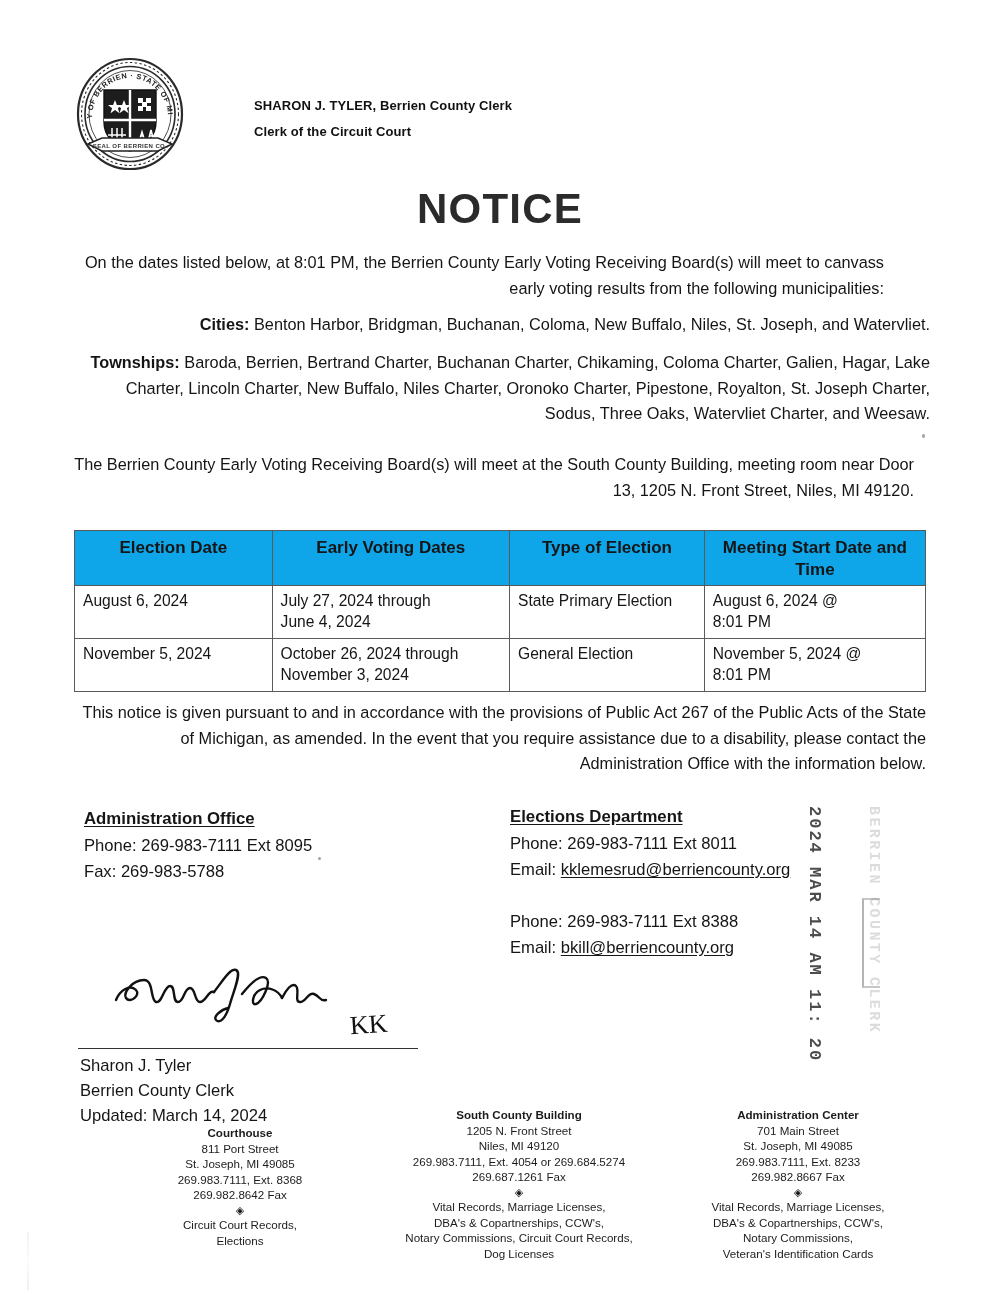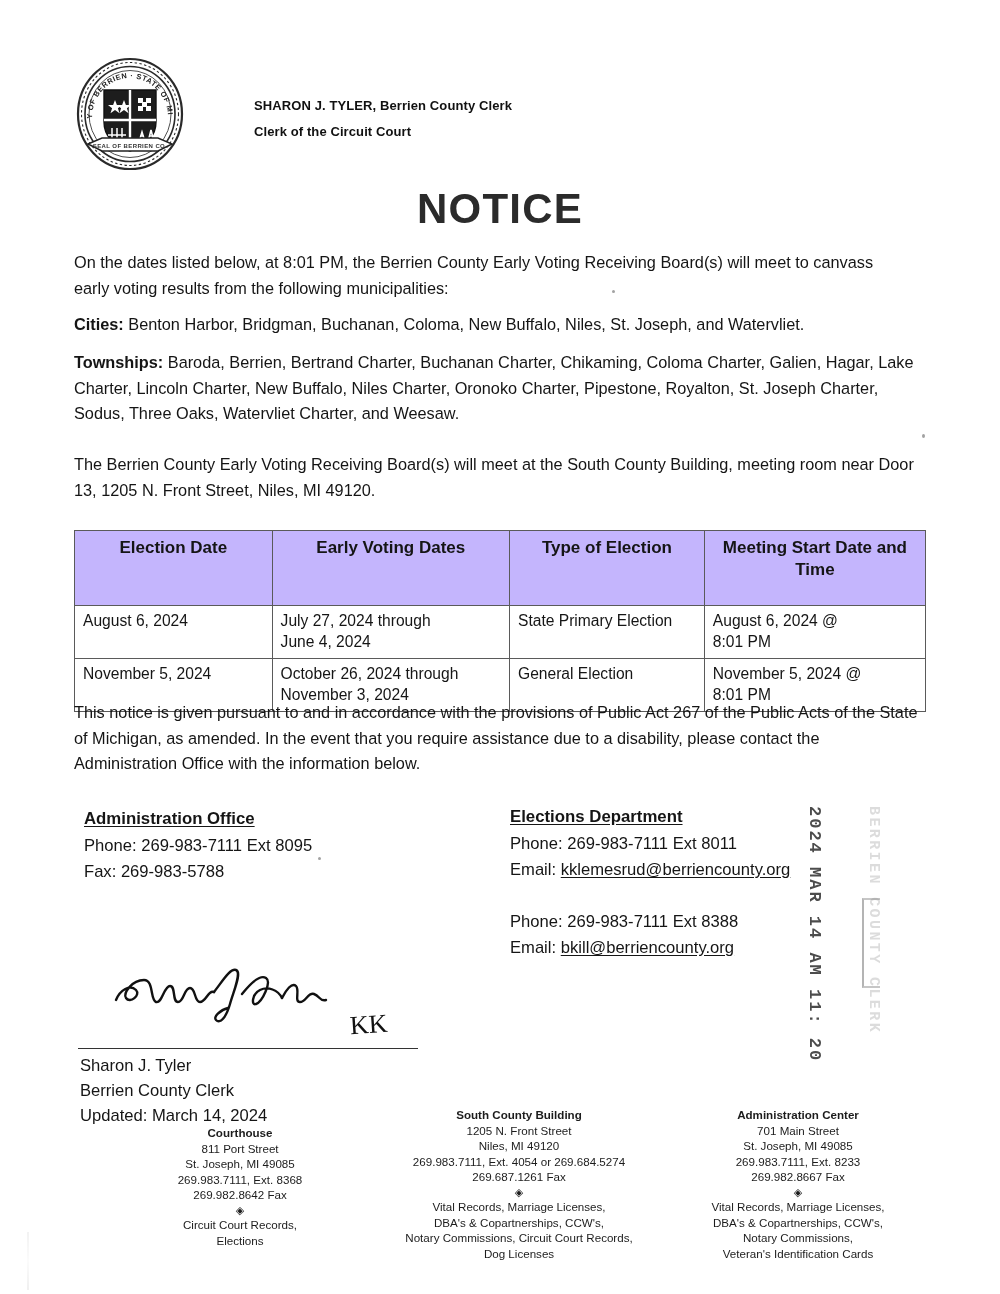--- a/index.html
+++ b/index.html
@@ -76,21 +76,21 @@
   }
 
   
   .body-block {
     position: absolute;
     left: 74px;
     width: 856px;
     font-size: 16.3px;
     line-height: 25.5px;
     color: #151515;
-    text-align: left;
+    text-align: right;
   }
   .p-intro  { top: 250px; width: 810px; }
   .p-cities { top: 312px; }
   .p-twp    { top: 350px; }
   .p-place  { top: 452px; width: 840px; }
   .p-legal  { top: 700px; width: 852px; }
   .lead { font-weight: bold; }
 
   
   .tbl {
@@ -108,22 +108,22 @@
     padding: 4px 8px 6px 8px;
     line-height: 21px;
     text-align: left;
     font-weight: normal;
   }
   .tbl thead th {
     text-align: center;
     font-weight: bold;
     font-size: 17px;
     line-height: 22px;
-    background: #c4b5fd;
-    padding: 6px 6px 24px 6px;
+    background: #0ea5e9;
+    padding: 6px 6px 4px 6px;
   }
   .tbl .c0 { width: 196px; }
   .tbl .c1 { width: 240px; }
   .tbl .c2 { width: 194px; }
   .tbl .c3 { width: 222px; }
   .tbl tbody td { height: 42px; }
 
   
   .contact {
     position: absolute;

